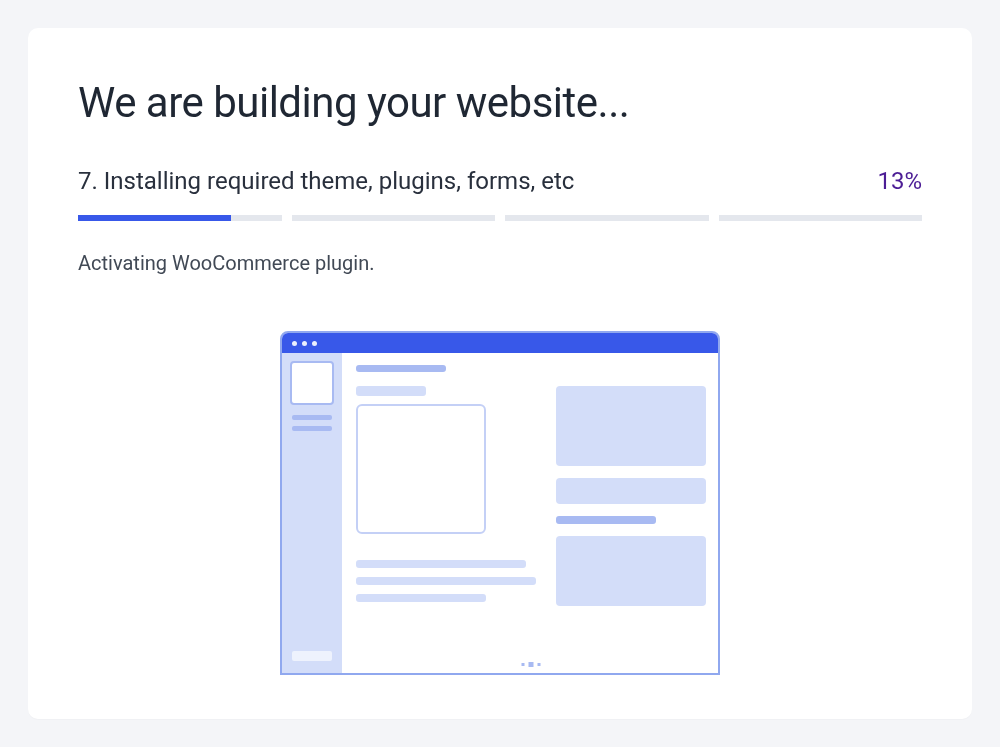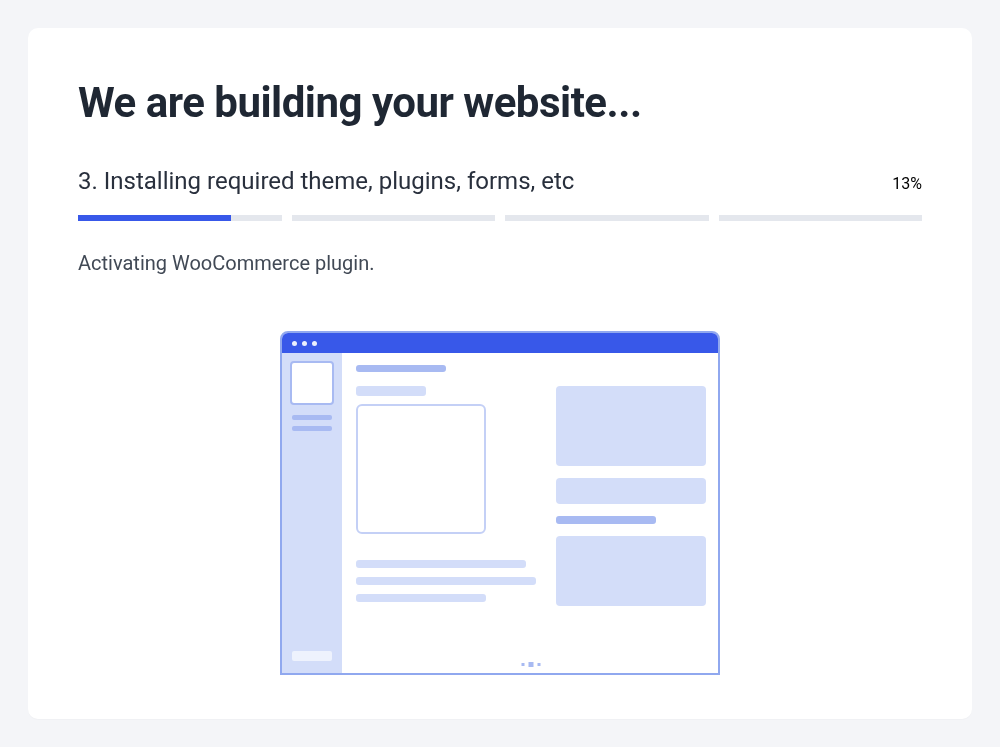--- a/index.html
+++ b/index.html
@@ -14,38 +14,38 @@
     border-radius: 10px;
     width: 100%;
     height: 100%;
     padding: 50px 50px 40px 50px;
     box-shadow: 0 1px 1px rgba(0,0,0,0.02);
     display: flex;
     flex-direction: column;
   }
   .title {
     font-size: 42px;
-    font-weight: 700;
+    font-weight: 400;
     color: #1f2733;
     margin-bottom: 40px;
     letter-spacing: -0.5px;
   }
   .step-row {
     display: flex;
     justify-content: space-between;
     align-items: baseline;
     margin-bottom: 20px;
   }
   .step-label {
     font-size: 24px;
     color: #29303d;
   }
   .step-percent {
-    font-size: 16px;
-    color: #000000;
+    font-size: 24px;
+    color: #4c1d95;
   }
   .progress-segments {
     display: flex;
     gap: 10px;
     margin-bottom: 30px;
   }
   .seg {
     height: 6px;
     background: #e4e7ed;
     flex: 1;
@@ -204,21 +204,21 @@
   }
 </style>
 </head>
 <body>
 
 <div class="card">
 
   <h1 class="title">We are building your website...</h1>
 
   <div class="step-row">
-    <div class="step-label">3. Installing required theme, plugins, forms, etc</div>
+    <div class="step-label">7. Installing required theme, plugins, forms, etc</div>
     <div class="step-percent">13%</div>
   </div>
 
   <div class="progress-segments">
     <div class="seg">
       <div class="fill" style="width:75%"></div>
     </div>
     <div class="seg"></div>
     <div class="seg"></div>
     <div class="seg"></div>

